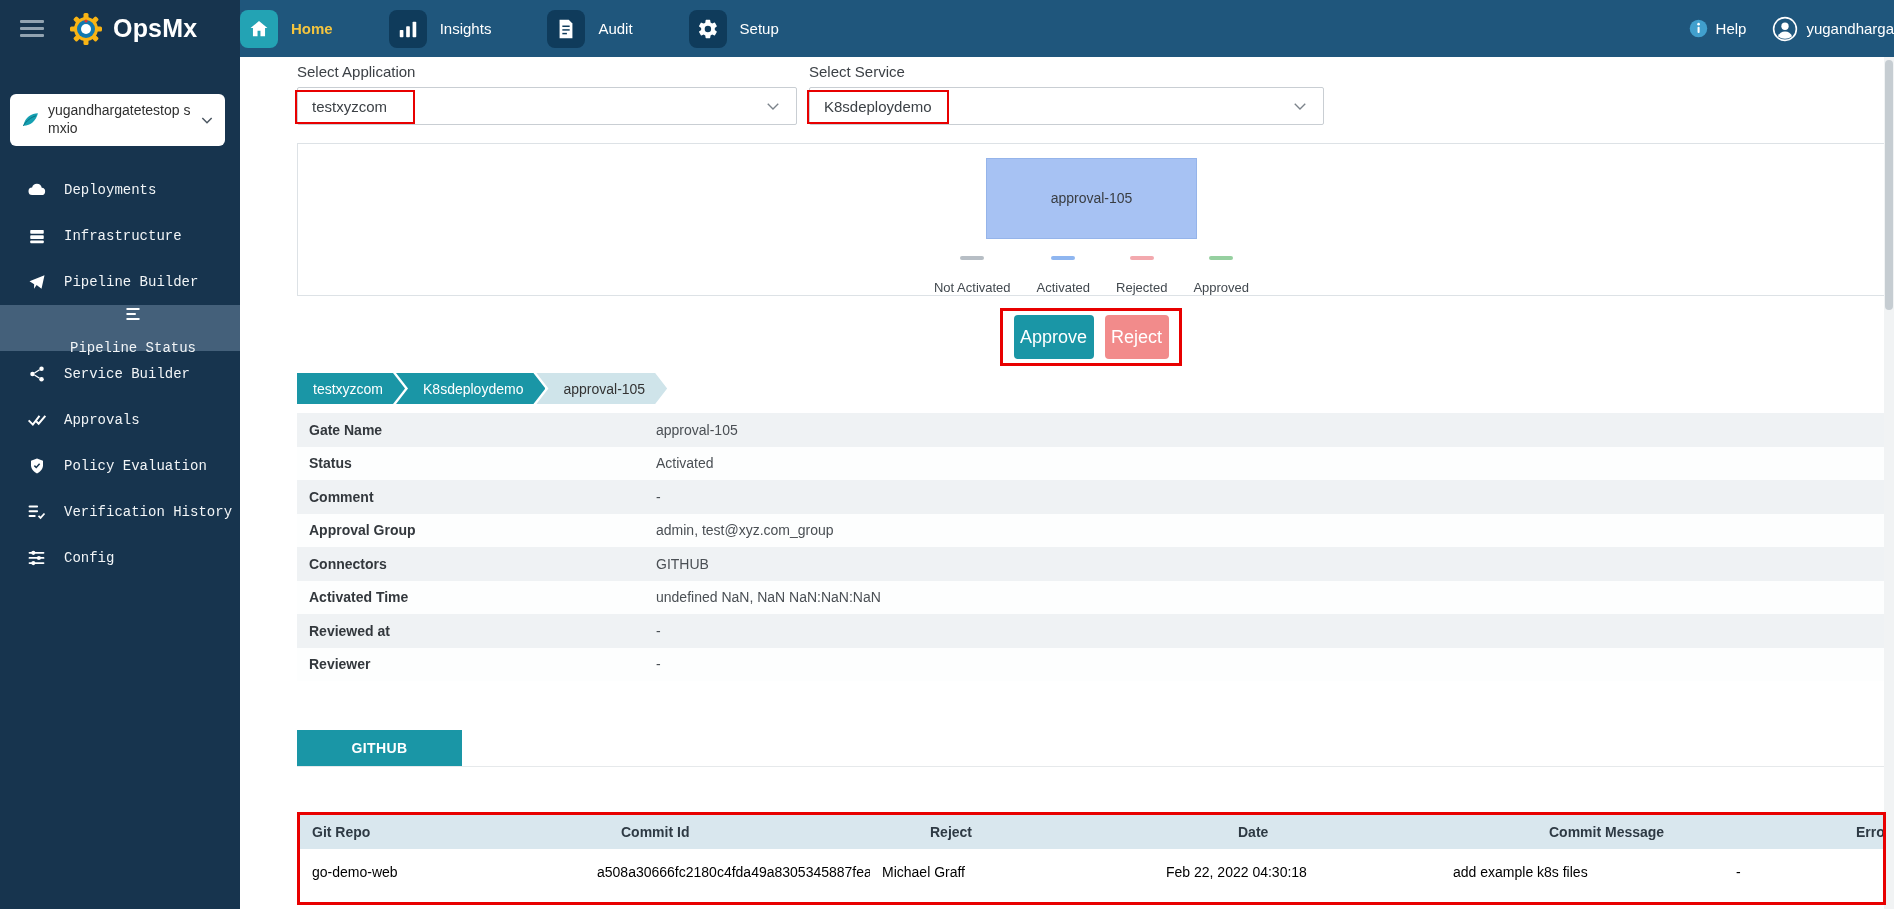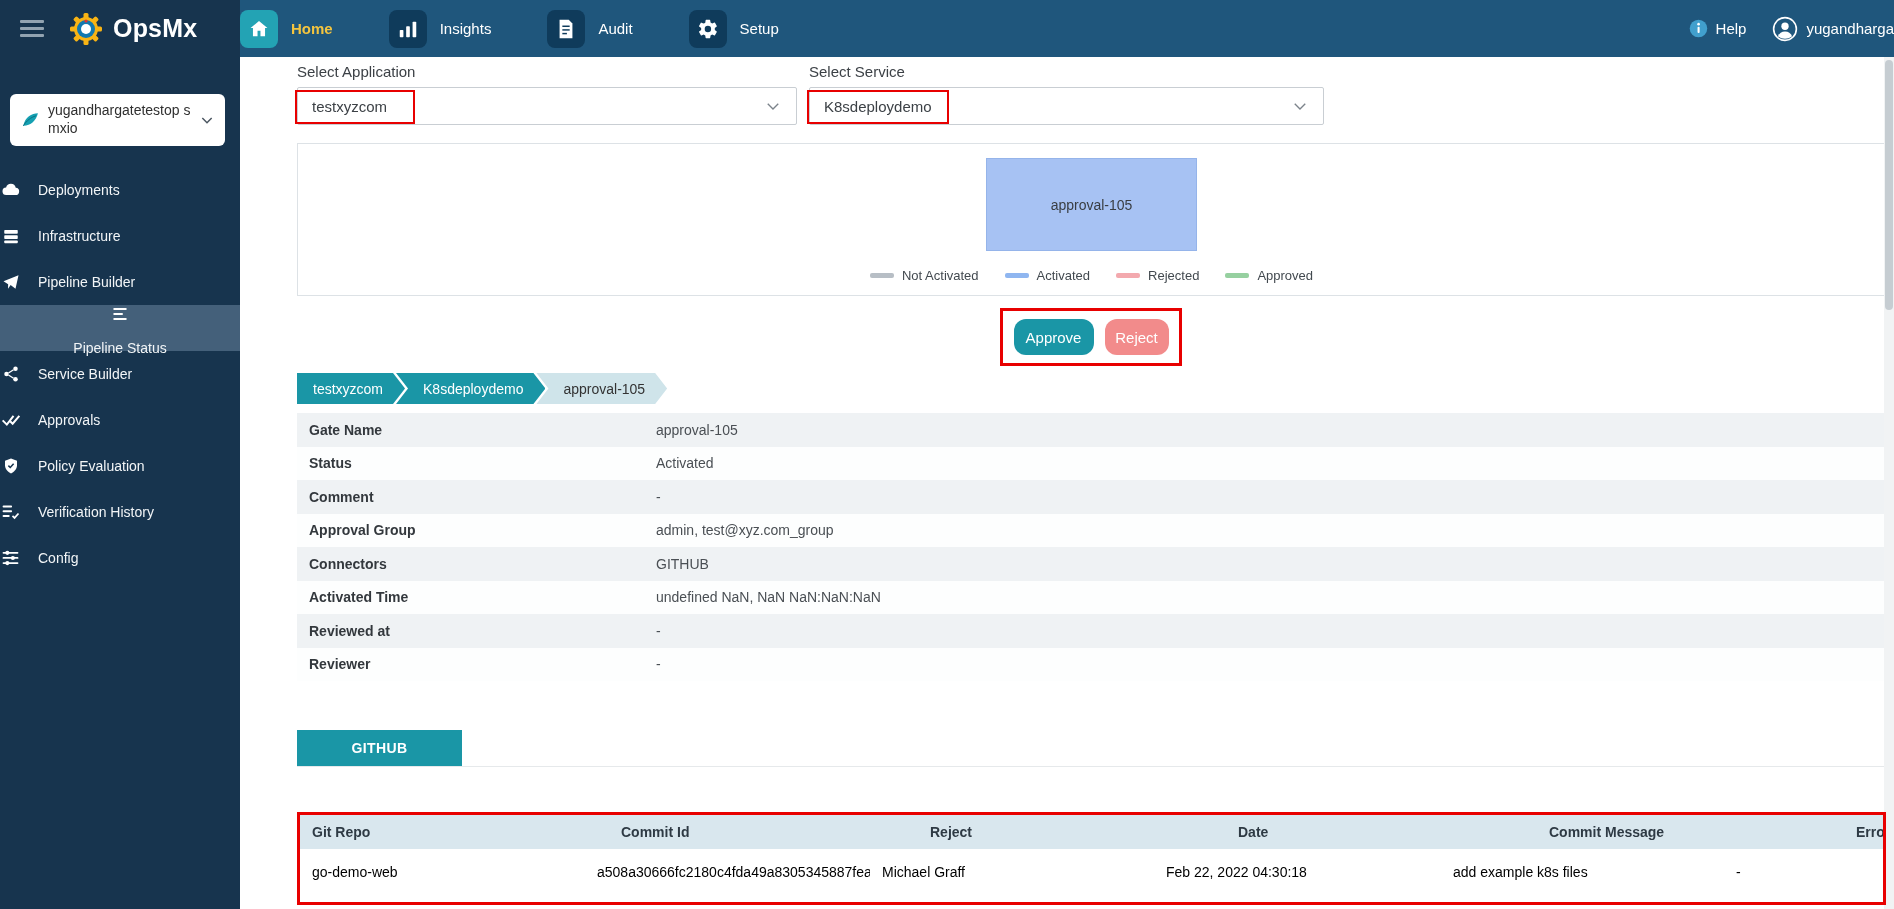--- a/index.html
+++ b/index.html
@@ -10,21 +10,21 @@
   .sidebar { position:absolute; left:0; top:0; bottom:0; width:240px; background:#17344e; z-index:5; }
   .sidebar-header { height:57px; display:flex; align-items:center; padding-left:20px; }
   .hamburger { width:24px; display:flex; flex-direction:column; gap:4.5px; cursor:pointer; }
   .hamburger span { display:block; height:2.6px; background:#92a3b1; border-radius:1px; }
   .brand { display:flex; align-items:center; gap:9px; margin-left:24px; }
   .brand-text { color:#fff; font-size:25px; font-weight:bold; letter-spacing:.2px; }
 
   .org-box { margin:37px 15px 0 10px; background:#fff; border-radius:6px; padding:8px 10px; display:flex; align-items:center; gap:8px; cursor:pointer; }
   .org-name { flex:1; font-size:14px; line-height:1.28; color:#2f2f2f; word-break:break-all; }
   .menu { margin-top:21px; }
-  .menu-item { height:46px; display:flex; align-items:center; gap:17px; color:#f2f5f7; font-size:14px; cursor:pointer; }
+  .menu-item { height:46px; display:flex; align-items:center; gap:17px; padding-left:26px; color:#f2f5f7; font-size:14px; cursor:pointer;font-family:Liberation Mono, monospace; }
   .menu-item.active { background:#44607a;flex-direction:column; }
   .menu-icon { width:21px; display:flex; justify-content:center; align-items:center; }
 
   
   .topbar { position:absolute; left:240px; right:0; top:0; height:57px; background:#1f567c; display:flex; align-items:center; }
   .nav-item { display:flex; align-items:center; gap:13px; margin-right:56px; cursor:pointer; }
   .nav-tile { width:38px; height:38px; border-radius:8px; background:#0f3b5b; display:flex; align-items:center; justify-content:center; }
   .nav-item.active .nav-tile { background:#23a3b4; }
   .nav-label { color:#fff; font-size:15px; }
   .nav-item.active .nav-label { color:#f3c43f; font-weight:bold; }
@@ -44,24 +44,24 @@
 
   .annotation { position:absolute; border:3px solid #e80000; pointer-events:none; z-index:9; background:transparent; }
   .ann-app { left:55px; top:33px; width:120px; height:34px; border-width:2.5px; }
   .ann-svc { left:567px; top:33px; width:142px; height:34px; border-width:2.5px; }
   .ann-actions { left:851px; top:251px; width:182px; height:58px; transform:translateX(-50%); display:flex; align-items:center; justify-content:center; gap:11px; pointer-events:auto; }
   .ann-table { left:57px; top:755px; right:8px; height:93px; }
 
   .panel { position:absolute; left:57px; right:8px; top:86px; height:153px; border:1px solid #dde2e6; background:#fff; display:flex; flex-direction:column; align-items:center; }
   .gate-node { margin-top:14px; width:211px; height:93px; background:#a7c2f3; border:1px solid #95b4ea; display:flex; align-items:center; justify-content:center; font-size:14px; color:#393d42; cursor:pointer; }
   .legend { margin-top:17px; display:flex; align-items:center; gap:26px; }
-  .legend-item { display:flex; align-items:center; gap:8px; font-size:13px; color:#42494f; }
+  .legend-item { display:flex; align-items:center; gap:20px; font-size:13px; color:#42494f;flex-direction:column; }
   .legend-swatch { width:24px; height:4.5px; border-radius:2px; background:#ccc; }
 
-  .btn { height:36px; border:none; border-radius:12px; color:#fff; font-size:15px; font-family:inherit; cursor:pointer; }
+  .btn { height:44px; border:none; border-radius:4px; color:#fff; font-size:18px; font-family:inherit; cursor:pointer; }
   .btn-approve { width:80px; background:#1a96a6; }
   .btn-reject { width:64px; background:#f28b8b; }
 
   .breadcrumb { position:absolute; left:57px; top:316px; height:31px; display:flex; }
   .crumb { height:31px; display:flex; align-items:center; font-size:14px; color:#fff; padding:0 22px 0 16px; background:#1a96a6; cursor:pointer;
            clip-path:polygon(0 0, calc(100% - 12px) 0, 100% 50%, calc(100% - 12px) 100%, 0 100%); }
   .crumb + .crumb { margin-left:-9px; padding-left:27px;
            clip-path:polygon(0 0, calc(100% - 12px) 0, 100% 50%, calc(100% - 12px) 100%, 0 100%, 12px 50%); }
   .crumb.light { background:#cfe4ea; color:#333; }
 

